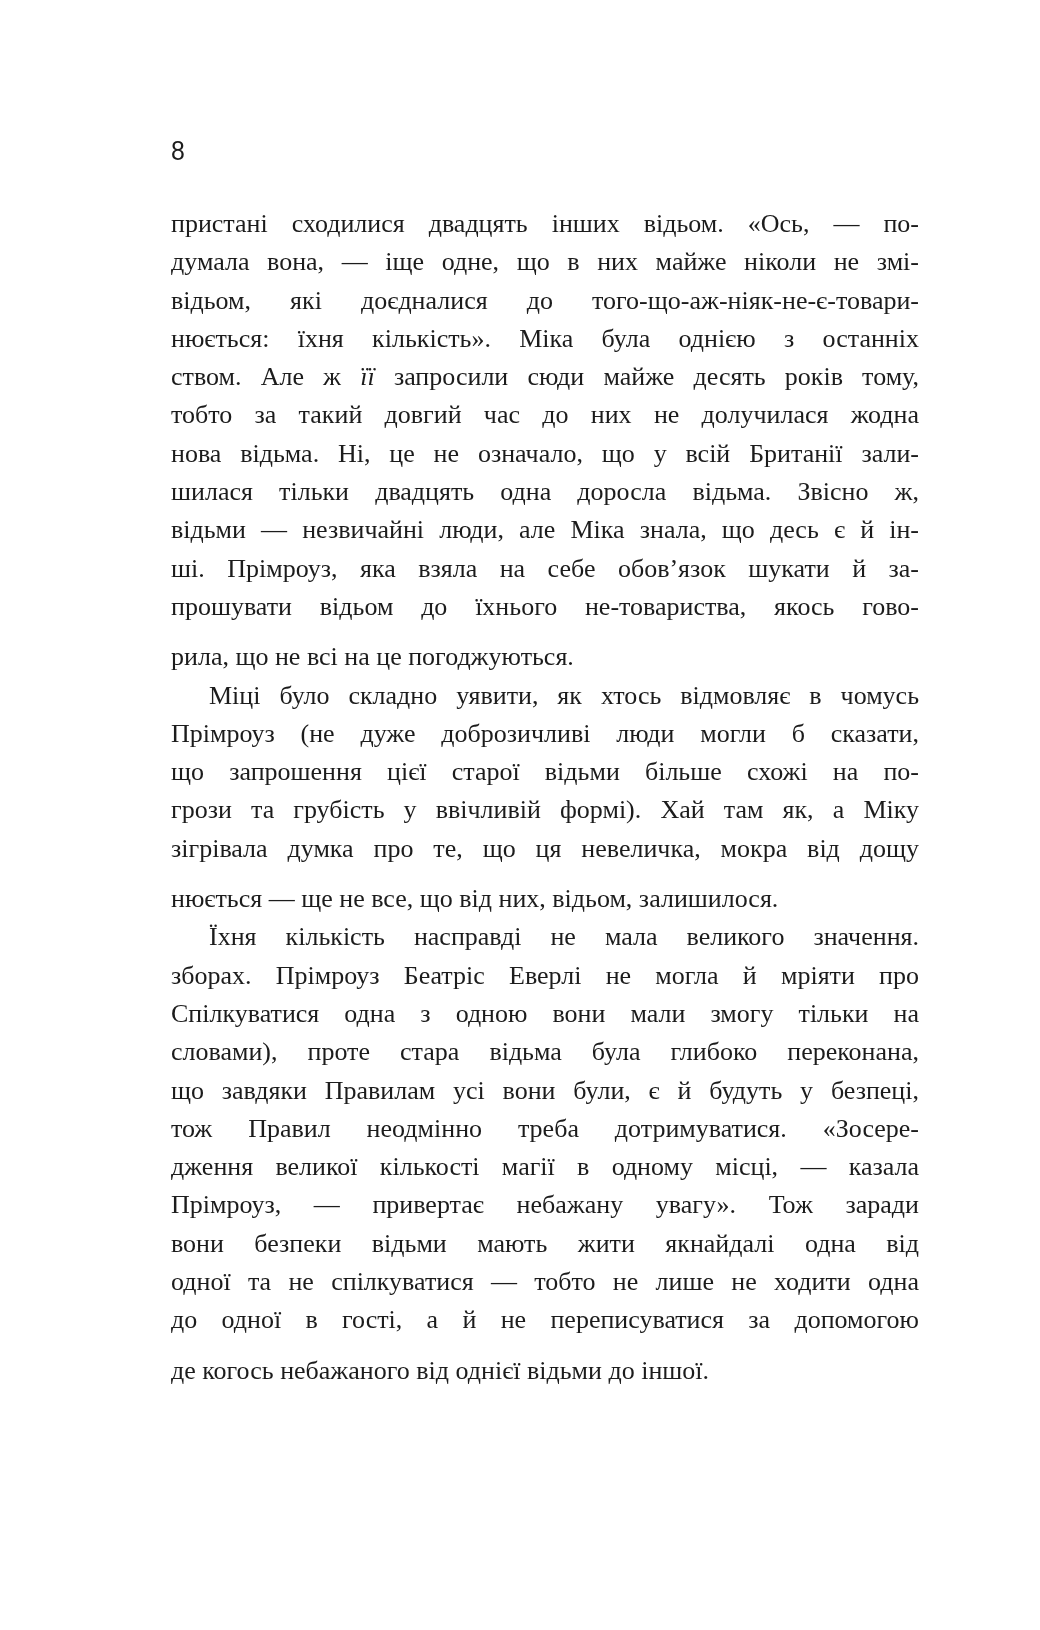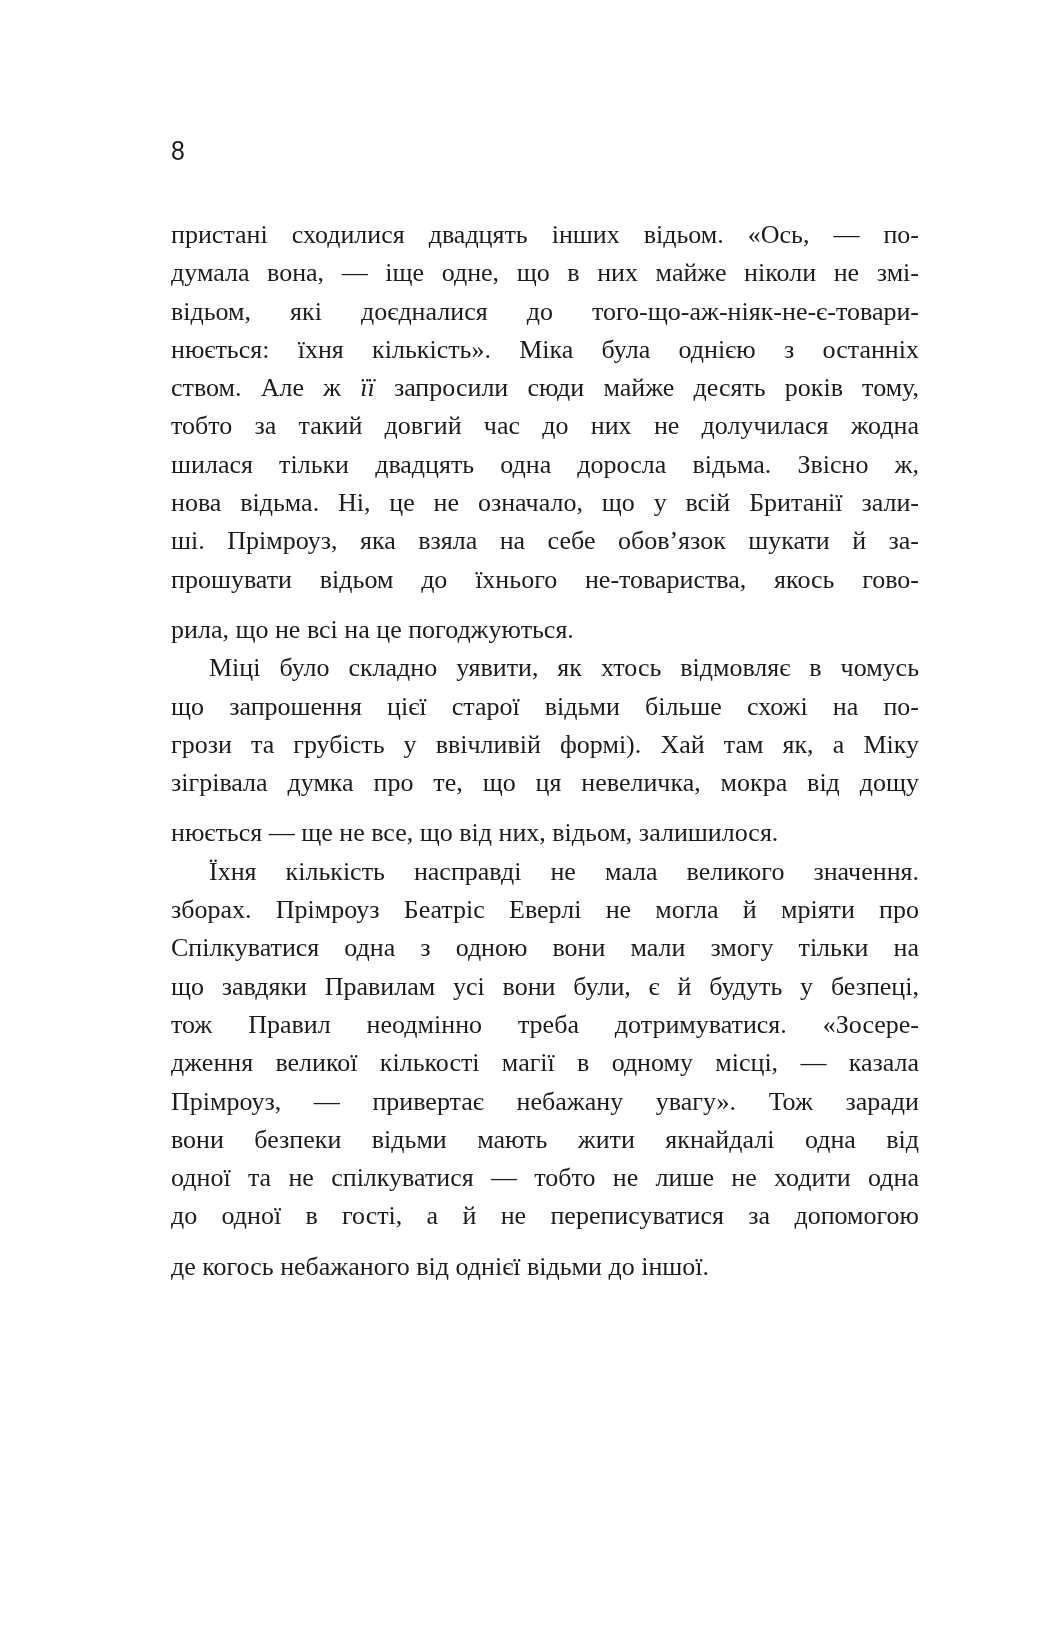--- a/index.html
+++ b/index.html
@@ -23,21 +23,21 @@
     font-size: 27px;
     line-height: 28px;
     font-weight: 500;
     color: #1c1c1c;
     transform: scaleX(0.92);
     transform-origin: left top;
   }
   .text-block {
     position: absolute;
     left: 171px;
-    top: 216px;
+    top: 205px;
     width: 748px;
   }
   .para { margin: 0; }
   .line {
     font-family: "Liberation Serif", serif;
     font-size: 26px;
     line-height: 38.3px;
     color: #1c1c1c;
     text-align: justify;
     text-align-last: justify;
@@ -53,37 +53,40 @@
 <div class="page">
   <div class="page-number">8</div>
   <div class="text-block">
       <div class="para">
         <div class="line">пристані сходилися двадцять інших відьом. «Ось, — по-</div>
         <div class="line">думала вона, — іще одне, що в них майже ніколи не змі-</div>
         <div class="line">відьом, які доєдналися до того-що-аж-ніяк-не-є-товари-</div>
         <div class="line">нюється: їхня кількість». Міка була однією з останніх</div>
         <div class="line">ством. Але ж <em>її</em> запросили сюди майже десять років тому,</div>
         <div class="line">тобто за такий довгий час до них не долучилася жодна</div>
+        <div class="line">нова відьма. Ні, це не означало, що у всій Британії зали-</div>
         <div class="line">шилася тільки двадцять одна доросла відьма. Звісно ж,</div>
-        <div class="line">нова відьма. Ні, це не означало, що у всій Британії зали-</div>
+        <div class="line">відьми — незвичайні люди, але Міка знала, що десь є й ін-</div>
         <div class="line">ші. Прімроуз, яка взяла на себе обов’язок шукати й за-</div>
         <div class="line">прошувати відьом до їхнього не-товариства, якось гово-</div>
         <div class="line para-last">рила, що не всі на це погоджуються.</div>
       </div>
       <div class="para indented">
         <div class="line">Міці було складно уявити, як хтось відмовляє в чомусь</div>
+        <div class="line">Прімроуз (не дуже доброзичливі люди могли б сказати,</div>
         <div class="line">що запрошення цієї старої відьми більше схожі на по-</div>
         <div class="line">грози та грубість у ввічливій формі). Хай там як, а Міку</div>
         <div class="line">зігрівала думка про те, що ця невеличка, мокра від дощу</div>
         <div class="line para-last">нюється — ще не все, що від них, відьом, залишилося.</div>
       </div>
       <div class="para indented">
         <div class="line">Їхня кількість насправді не мала великого значення.</div>
         <div class="line">зборах. Прімроуз Беатріс Еверлі не могла й мріяти про</div>
         <div class="line">Спілкуватися одна з одною вони мали змогу тільки на</div>
+        <div class="line">словами), проте стара відьма була глибоко переконана,</div>
         <div class="line">що завдяки Правилам усі вони були, є й будуть у безпеці,</div>
         <div class="line">тож Правил неодмінно треба дотримуватися. «Зосере-</div>
         <div class="line">дження великої кількості магії в одному місці, — казала</div>
         <div class="line">Прімроуз, — привертає небажану увагу». Тож заради</div>
         <div class="line">вони безпеки відьми мають жити якнайдалі одна від</div>
         <div class="line">одної та не спілкуватися — тобто не лише не ходити одна</div>
         <div class="line">до одної в гості, а й не переписуватися за допомогою</div>
         <div class="line para-last">де когось небажаного від однієї відьми до іншої.</div>
       </div>
     </div>

